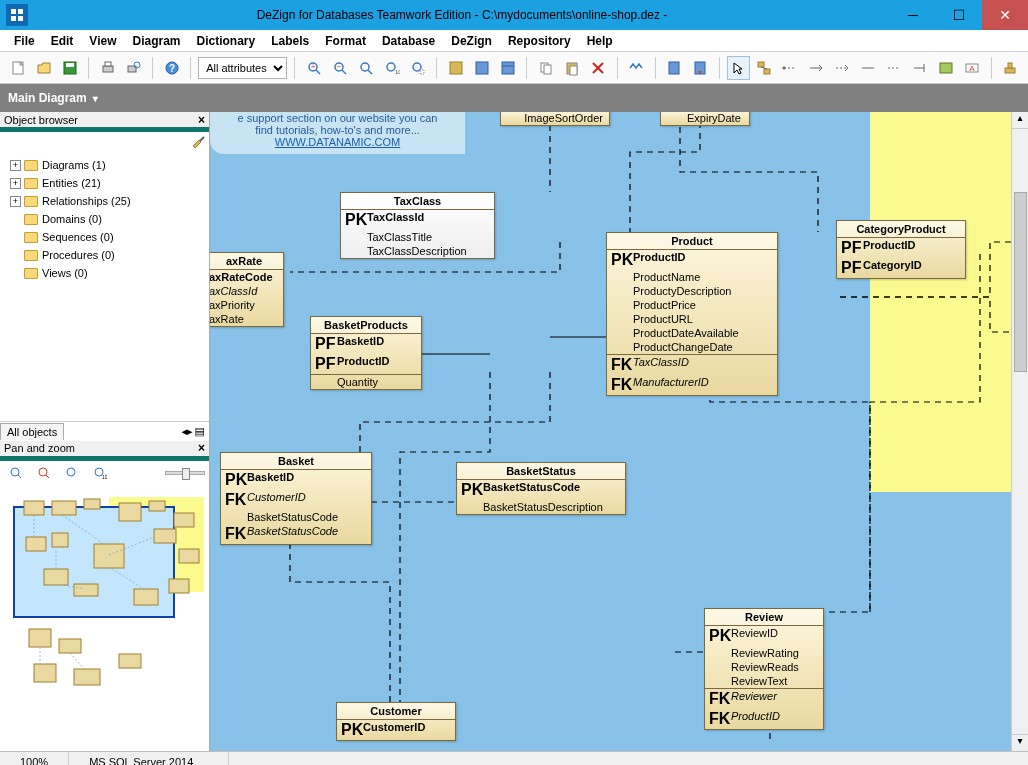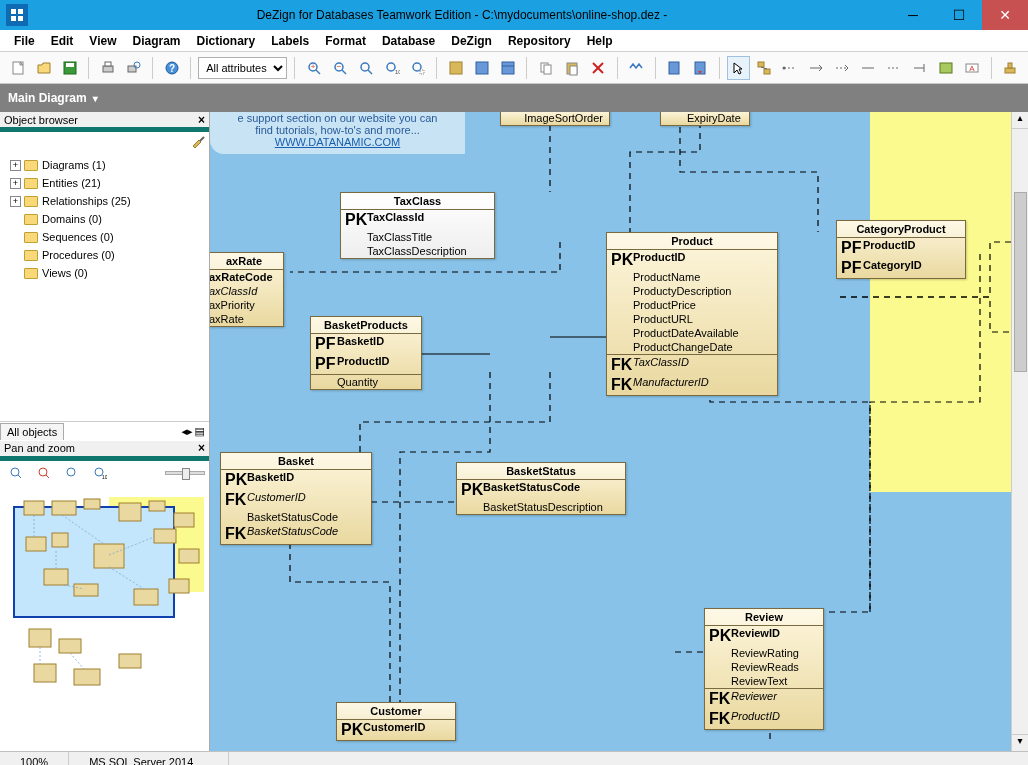--- a/index.html
+++ b/index.html
@@ -608,21 +608,21 @@
       <div class="erow">
           <span class="k"></span>
           <span class="name">BasketStatusDescription</span>
         </div>
     </div>
 
     <div class="entity" style="left:494px;top:496px;width:120px">
       <div class="ehead">Review</div>
       <div class="erow">
           <span class="k">PK</span>
-          <span class="name" style="font-weight:bold">ReviewID</span>
+          <span class="name" style="font-weight:normal">ReviewID</span>
         </div>
       <div class="erow">
           <span class="k"></span>
           <span class="name">ReviewRating</span>
         </div>
       <div class="erow">
           <span class="k"></span>
           <span class="name">ReviewReads</span>
         </div>
       <div class="erow">

